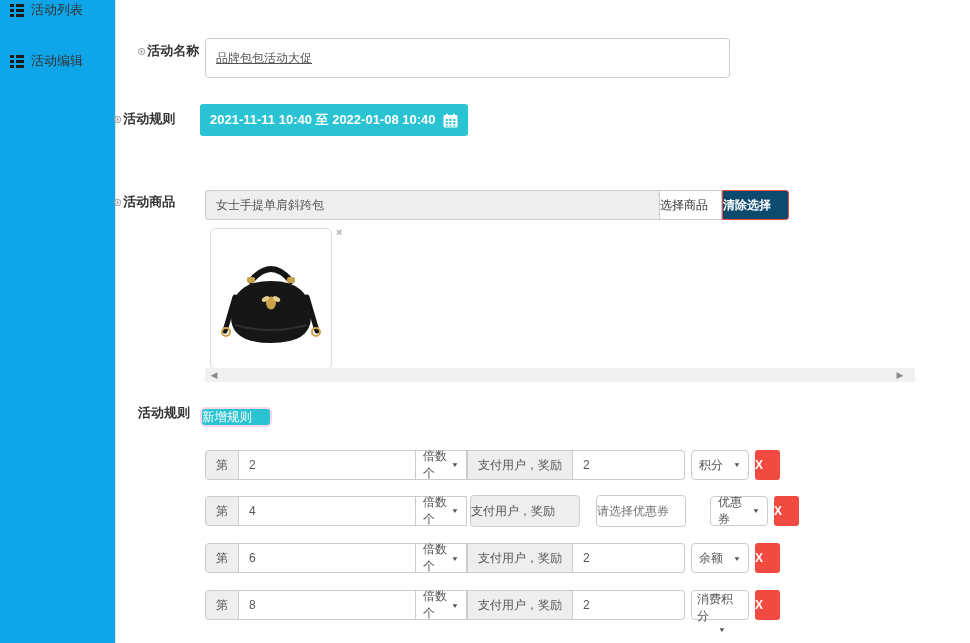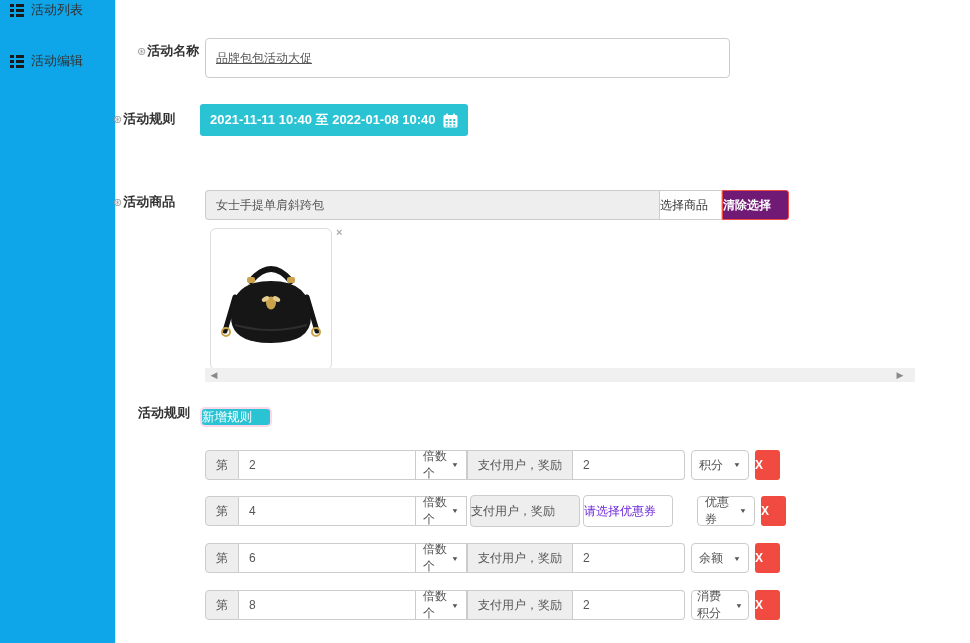--- a/index.html
+++ b/index.html
@@ -30,21 +30,21 @@
 
   
   .time-btn { position:absolute; left:200px; top:104px; height:32px; padding:0 10px;
               background:#29c3d3; color:#fff; font-weight:bold; font-size:13px; border-radius:3px; gap:7px; }
 
   
   .prod-group { position:absolute; left:205px; top:190px; width:584px; height:30px; display:flex; }
   .prod-input { flex:1; height:30px; border:1px solid #ccc; border-right:none; border-radius:4px 0 0 4px;
                 background:#eee; color:#555; font-size:12px; display:flex; align-items:center; padding:0 10px; }
   .prod-select-btn { width:63px; height:30px; background:#fff; border:1px solid #ccc; font-size:12px; color:#333; }
-  .prod-clear-btn { width:67px; height:30px; background:#701a75; border:1px solid #f14a41; border-radius:0 3px 3px 0;
+  .prod-clear-btn { width:67px; height:30px; background:#0c4a6e; border:1px solid #f14a41; border-radius:0 3px 3px 0;
                     font-size:12px; color:#fff; font-weight:bold; }
 
   
   .prod-card { position:absolute; left:210px; top:228px; width:122px; height:142px; background:#fff;
                border:1px solid #ddd; border-radius:6px; display:flex; align-items:center; justify-content:center; }
   .prod-close { position:absolute; left:336px; top:226px; font-size:11px; font-weight:bold; color:#aaa; cursor:pointer; }
 
   
   .hscroll { position:absolute; left:205px; top:368px; width:710px; height:14px; background:#f0f0f0; }
   .hscroll .arrow { position:absolute; top:0; width:14px; height:14px; display:flex; align-items:center; justify-content:center;
@@ -65,22 +65,22 @@
   .sel .caret { font-size:8px; color:#555; transform:scaleY(.8); margin-left:4px; }
   .sel.unit { width:52px; }
   .addon.reward { width:106px; }
   .rule-val { width:112px; height:100%; border-radius:0 4px 4px 0; border-left:none; }
   .sel.type { width:58px; margin-left:6px; border-radius:4px; }
   .del-btn { width:25px; margin-left:6px; background:#f14a41; border-radius:3px; color:#fff;
              font-size:12px; font-weight:bold; }
   
   .reward-btn { width:110px; margin-left:3px; background:#eee; border:1px solid #ccc; border-radius:4px;
                 font-size:12px; color:#555; }
-  .coupon-btn { width:90px; margin-left:3px; background:#fff; border:1px solid #ccc; border-radius:4px;
-                font-size:12px; color:#6d28d9; }
+  .coupon-btn { width:90px; margin-left:16px; background:#fff; border:1px solid #ccc; border-radius:4px;
+                font-size:12px; color:#737373; }
   .row-coupon { align-items:center; }
   .row-coupon .grp { height:30px; display:flex; }
   .row-coupon .tall { height:32px; }
 </style>
 </head>
 <body>
 
 <div class="stage">
 
   <div class="sidebar">
@@ -238,20 +238,20 @@
 
   <div class="rule-row" style="top:590px;">
     <span class="addon first">第</span>
     <input class="txt-input rule-count" value="8" style="">
     <div class="sel unit">
       <span>倍数个</span>
       <span class="caret">▼</span>
     </div>
     <span class="addon reward">支付用户，奖励</span>
     <input class="txt-input rule-val" value="2" style="">
-    <div class="sel type" style="padding:0 5px;">
+    <div class="sel type" style="padding:0 5px;flex-direction:column;">
       <span>消费积分</span>
       <span class="caret">▼</span>
     </div>
     <div class="btn del-btn">X</div>
   </div>
 
 </div>
 
 </body></html>

